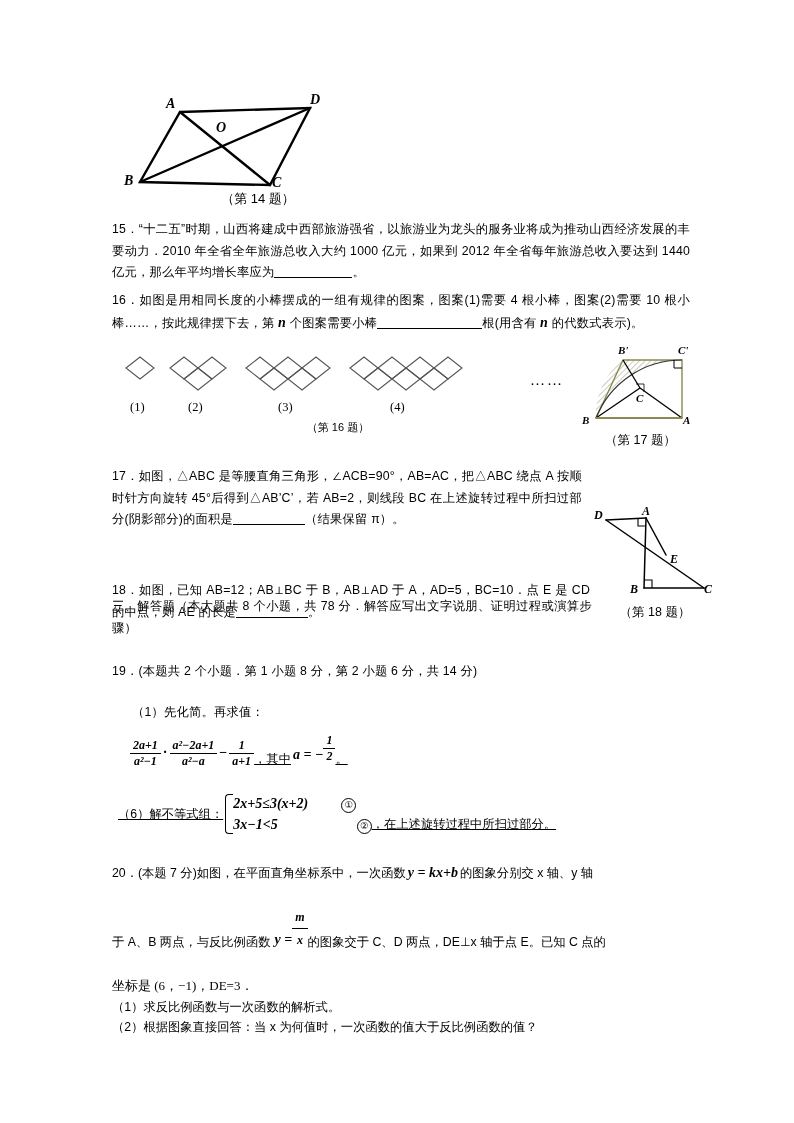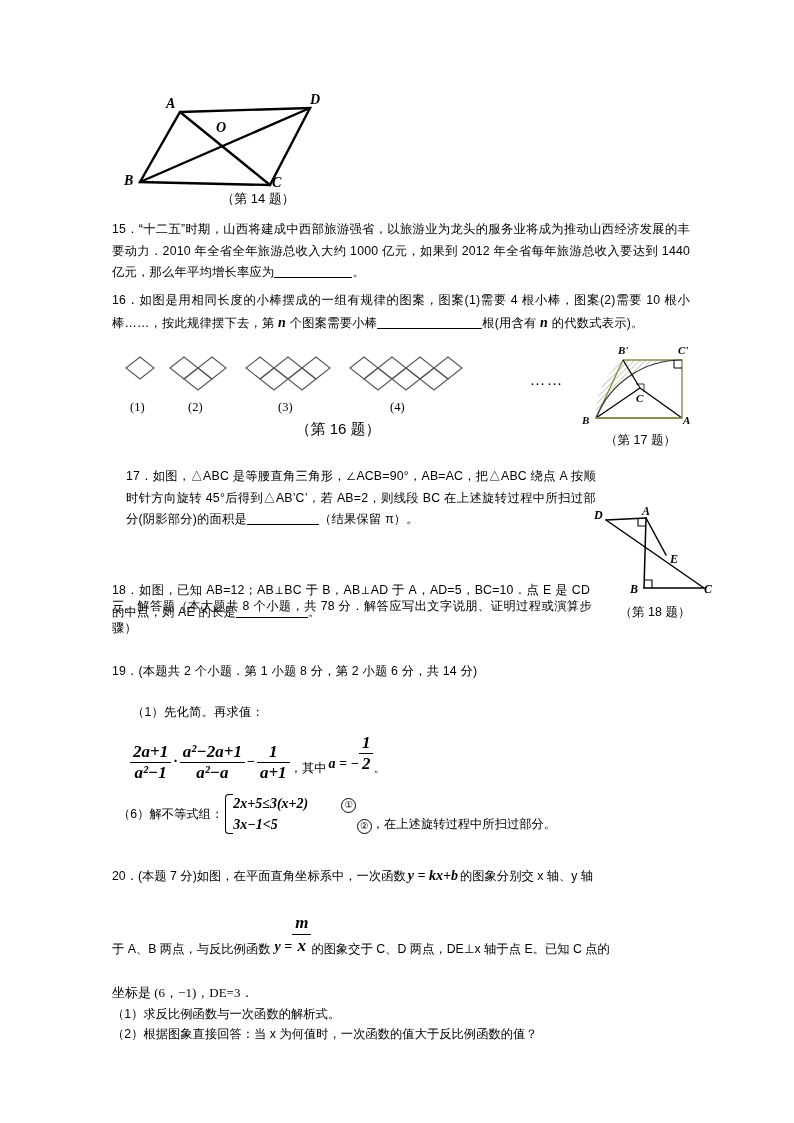--- a/index.html
+++ b/index.html
@@ -6,21 +6,21 @@
   body{
     width:794px; height:1123px;
     font-family:"Liberation Serif", serif;
     color:#000;
     position:relative;
     overflow:hidden;
   }
   .page{position:relative;width:794px;height:1123px;}
 
   
-  .cn{font-family:"Liberation Sans", sans-serif;}
+  .cn{font-family:"Liberation Sans", sans-serif;text-decoration:underline;}
   .para{
     position:absolute;
     font-size:12.3px;
     line-height:21.5px;
     letter-spacing:.2px;
     text-align:justify;
     font-family:"Liberation Sans", sans-serif;
   }
   .blank{
     display:inline-block;
@@ -37,37 +37,37 @@
   .lbl{position:absolute;font-family:"Liberation Serif",serif;font-style:italic;font-weight:bold;font-size:14px;}
 
   
   #fig16{position:absolute;left:118px;top:352px;width:450px;height:100px;}
   #fig16 .num{
     position:absolute;top:48px;font-size:12.5px;
     font-family:"Liberation Serif",serif;
   }
   #fig16 .cap{
     position:absolute;left:150px;top:68px;width:140px;text-align:center;
-    font-size:15px;font-family:"Liberation Sans",sans-serif;
+    font-size:11px;font-family:"Liberation Sans",sans-serif;
   }
   #dots16{position:absolute;left:412px;top:20px;font-size:15px;letter-spacing:2px;}
 
   
   #fig17{position:absolute;left:578px;top:348px;width:125px;height:105px;}
   #fig17 .cap{position:absolute;left:0;top:84px;width:125px;text-align:center;
     font-size:12.5px;font-family:"Liberation Sans",sans-serif;}
 
   
   #fig18{position:absolute;left:600px;top:508px;width:110px;height:120px;}
   #fig18 .cap{position:absolute;left:-6px;top:96px;width:122px;text-align:center;
     font-size:12.5px;font-family:"Liberation Sans",sans-serif;}
 
   
   .mfrac{display:inline-block;text-align:center;vertical-align:middle;
-         font-family:"Liberation Serif",serif;font-style:italic;font-weight:bold;font-size:17px;}
+         font-family:"Liberation Serif",serif;font-style:italic;font-weight:bold;font-size:12px;}
   .mfrac .nu{display:block;padding:0 3px;}
   .mfrac .de{display:block;border-top:1.3px solid #000;padding:0 3px;}
   .mrow{font-family:"Liberation Serif",serif;font-style:italic;font-weight:bold;font-size:14px;}
   .op{font-style:normal;padding:0 2px;}
 
   .brace{
     display:inline-block;position:relative;vertical-align:middle;
     padding-left:10px;
   }
   .brace:before{
@@ -171,21 +171,21 @@
       <line x1="18" y1="70" x2="104" y2="70" stroke="#8a8a52" stroke-width="2"></line>
     </svg>
     <span class="lbl" style="font-size:11px;left:40px;top:-4px;">B'</span>
     <span class="lbl" style="font-size:11px;left:100px;top:-4px;">C'</span>
     <span class="lbl" style="font-size:11px;left:58px;top:44px;">C</span>
     <span class="lbl" style="font-size:11px;left:4px;top:66px;">B</span>
     <span class="lbl" style="font-size:11px;left:105px;top:66px;">A</span>
     <div class="cap">（第 17 题）</div>
   </div>
 
-  <div class="para" id="q17" style="left:112px;top:466px;width:470px;margin-left:14px;">
+  <div class="para" id="q17" style="left:112px;top:466px;width:470px;">
     <span>17．如图，△ABC 是等腰直角三角形，∠ACB=90°，AB=AC，把△ABC 绕点 A 按顺时针方向旋转 45°后得到△AB’C’，若 AB=2，则线段 BC 在上述旋转过程中所扫过部分(阴影部分)的面积是</span><span class="blank" style="width:72px;"></span><span>（结果保留 π）。</span>
   </div>
 
   <div class="para" id="q18" style="left:112px;top:539px;width:478px;margin-top:41px;">
     <span>18．如图，已知 AB=12；AB⊥BC 于 B，AB⊥AD 于 A，AD=5，BC=10．点 E 是 CD 的中点，则 AE 的长是</span><span class="blank" style="width:72px;"></span><span>。</span>
   </div>
 
   <div id="fig18">
     <svg width="112" height="96" viewBox="0 0 112 96">
       <g fill="none" stroke="#000" stroke-width="1.5" stroke-linecap="round">
@@ -241,21 +241,21 @@
       <span class="ineq-line">
         <span>3x−1&lt;5</span>
         <span style="display:inline-block;width:72px;"></span>
         <span class="circnum">②</span>
       </span>
     </span><span class="cn" style="font-size:12.3px;display:inline-block;vertical-align:-10px;">，在上述旋转过程中所扫过部分。</span>
   </div>
 
   <div style="position:absolute;left:112px;top:862px;width:582px;">
 
-    <div style="position:relative;font-size:12.3px;line-height:28px;font-family:'Liberation Sans',sans-serif;">
+    <div style="position:relative;font-size:12.3px;line-height:21px;font-family:'Liberation Sans',sans-serif;">
       <span>20．(本题 7 分)如图，在平面直角坐标系中，一次函数</span><span class="mrow" style="font-size:14px;padding:0 2px;">y = kx+b</span><span>的图象分别交 x 轴、y 轴</span>
     </div>
 
     <div style="position:relative;margin-top:22px;font-size:12.3px;line-height:22px;font-family:'Liberation Sans',sans-serif;">
       <span>于 A、B 两点，与反比例函数</span><span class="mrow" style="padding-left:4px;vertical-align:2px;">y =</span><span class="mfrac" style="vertical-align:2px;">
         <span class="nu">m</span>
         <span class="de">x</span>
       </span><span>的图象交于 C、D 两点，DE⊥x 轴于点 E。已知 C 点的</span>
     </div>
 

